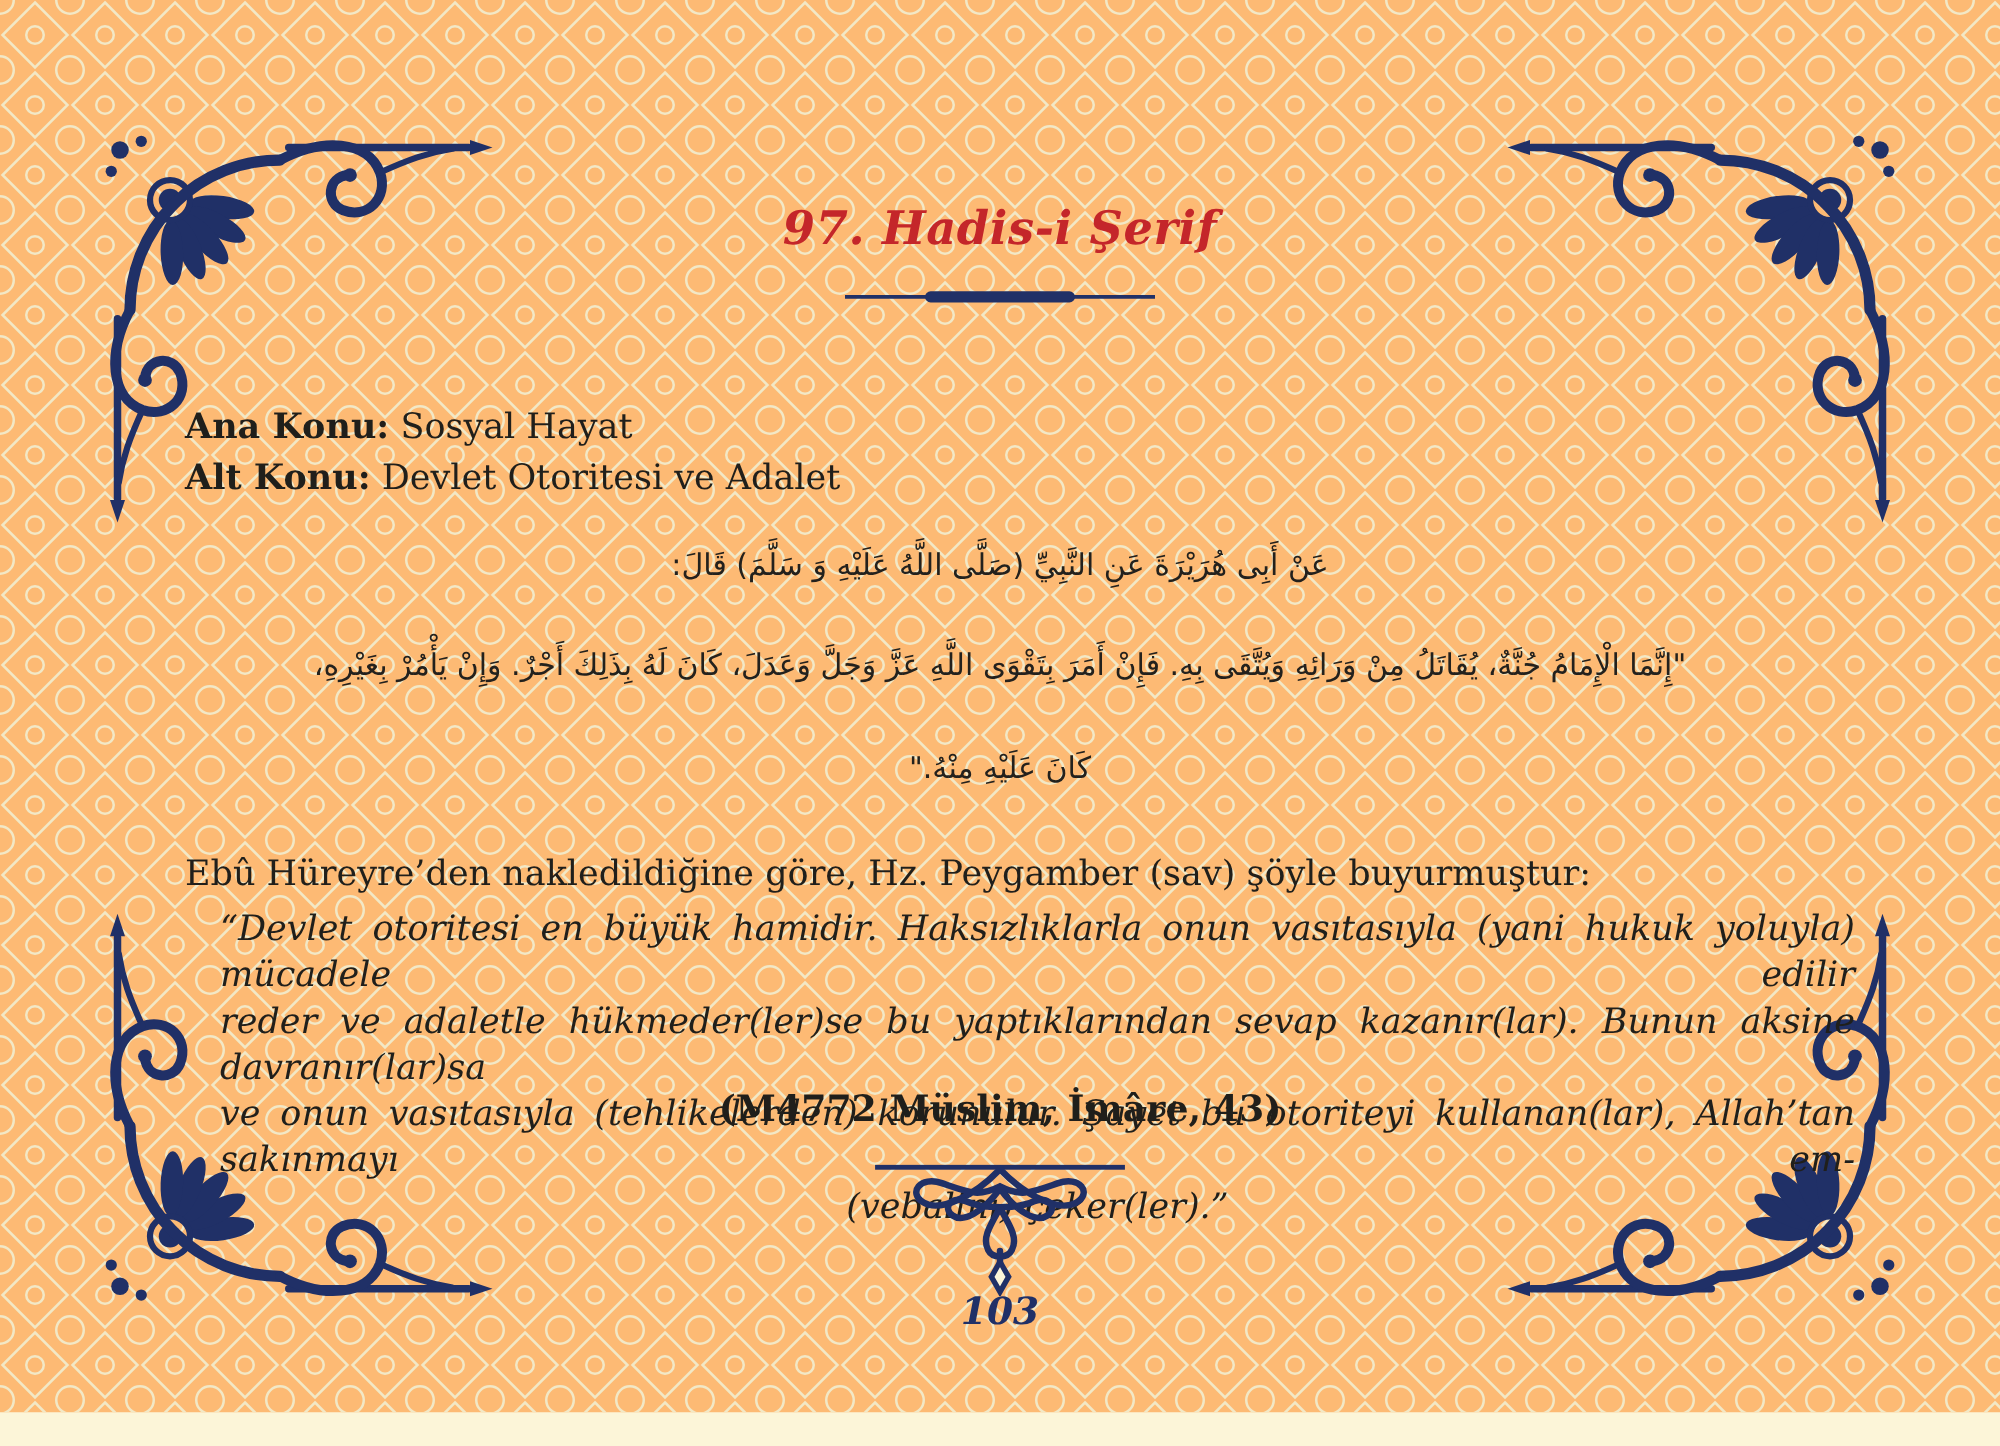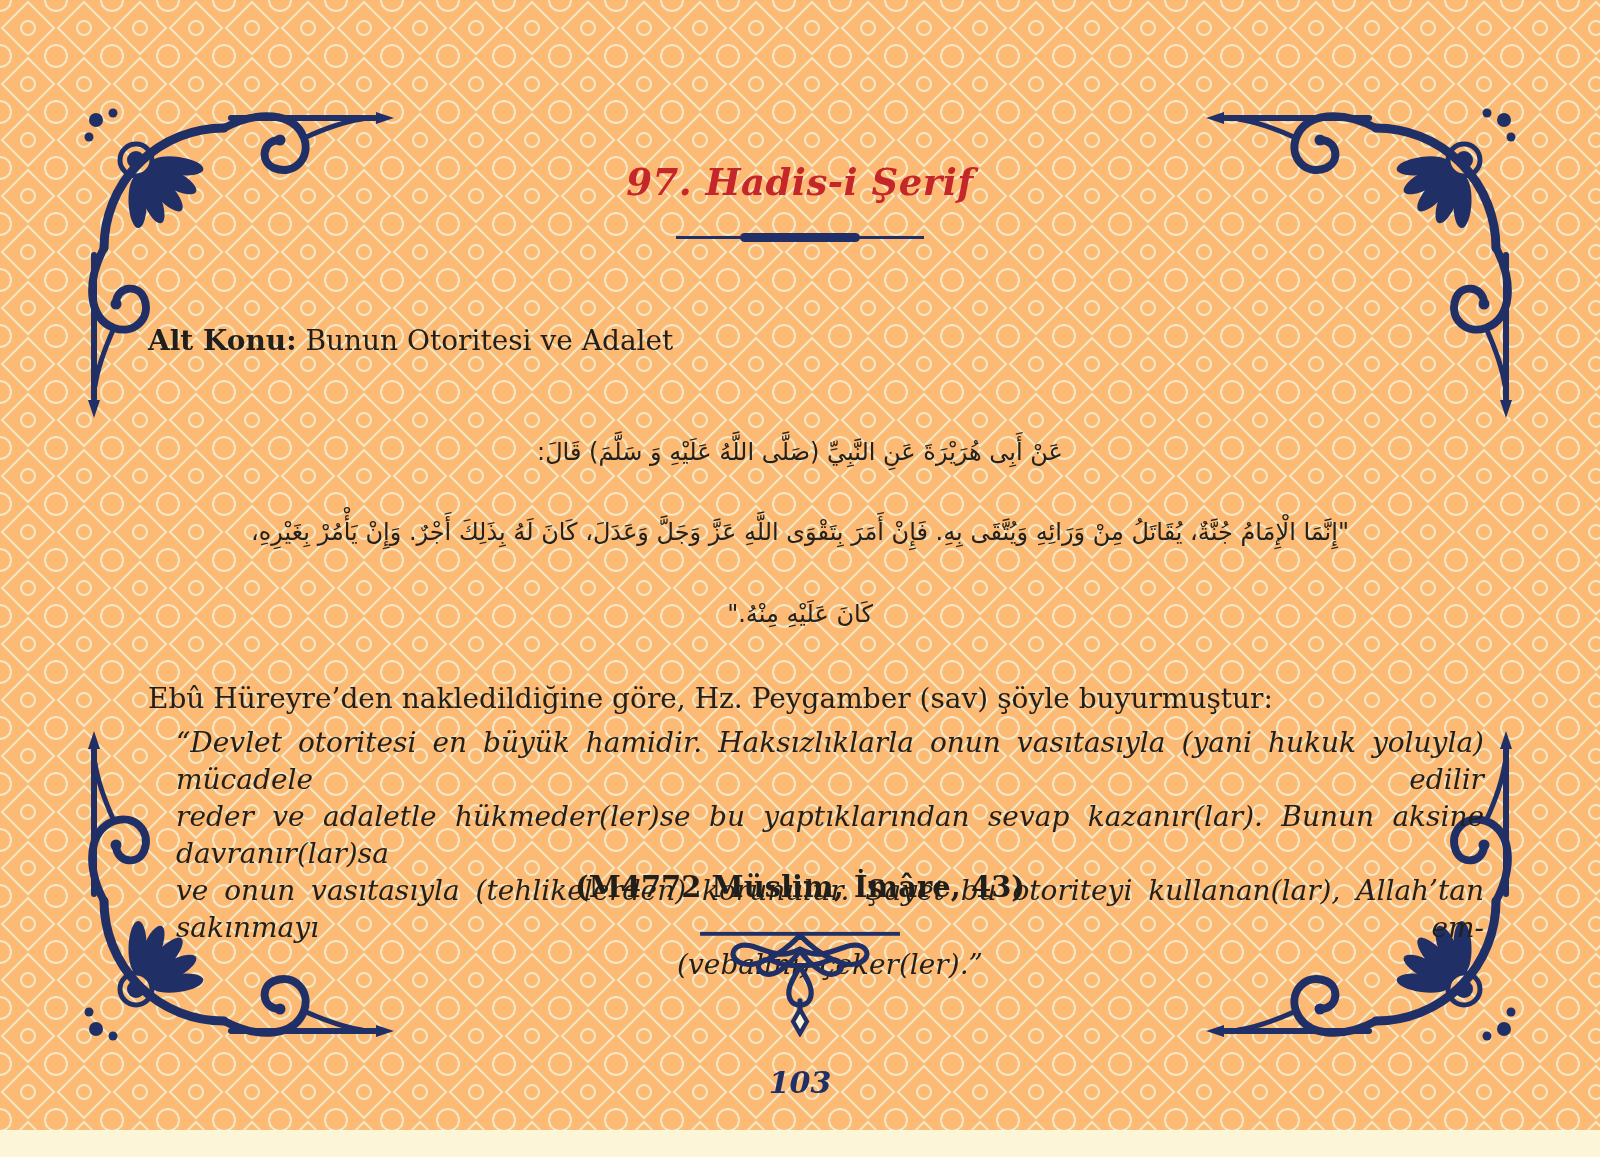--- a/index.html
+++ b/index.html
@@ -35,21 +35,21 @@
 
   
   .narrator{position:absolute;left:148px;top:682px;width:1310px;font-size:28px;}
   .body-text{position:absolute;left:148px;top:724px;width:1308px;font-size:28px;font-style:italic;line-height:37px;margin-left:28px;}
   .body-text .jline{text-align:justify;text-align-last:justify;}
   .body-text .lastline{text-align:center;}
   .citation{position:absolute;left:0;top:870px;width:1600px;text-align:center;font-size:29px;font-weight:bold;}
 
   
   .flourish{position:absolute;left:680px;top:925px;width:240px;height:112px;color:#203067;}
-  .pageno{position:absolute;left:0;top:1065px;width:1600px;text-align:center;
+  .pageno{position:absolute;left:0;top:1032px;width:1600px;text-align:center;
           font-size:30px;font-weight:bold;font-style:italic;color:#203067;}
 </style>
 </head>
 <body>
 
 <div class="page">
 
   <svg class="bg-pattern" xmlns="http://www.w3.org/2000/svg">
     <defs>
       <pattern id="bgpat" width="56" height="56" patternUnits="userSpaceOnUse">
@@ -118,21 +118,22 @@
         <use href="#corner"></use>
       </svg>
 
     <div class="title">97. Hadis-i Şerif</div>
     <div class="divider">
       <div class="thin"></div>
         <div class="thick"></div>
     </div>
 
     <div class="topics">
-      <div><b>Alt Konu:</b><span> Bunun Otoritesi ve Adalet</span></div>
+      <div><b>Ana Konu:</b><span> Sosyal Hayat</span></div>
+      <div><b>Alt Konu:</b><span> Devlet Otoritesi ve Adalet</span></div>
     </div>
 
     <div class="arabic ar1">عَنْ أَبِى هُرَيْرَةَ عَنِ النَّبِيِّ (صَلَّى اللَّهُ عَلَيْهِ وَ سَلَّمَ) قَالَ:</div>
     <div class="arabic ar2">"إِنَّمَا الْإِمَامُ جُنَّةٌ، يُقَاتَلُ مِنْ وَرَائِهِ وَيُتَّقَى بِهِ. فَإِنْ أَمَرَ بِتَقْوَى اللَّهِ عَزَّ وَجَلَّ وَعَدَلَ، كَانَ لَهُ بِذَلِكَ أَجْرٌ. وَإِنْ يَأْمُرْ بِغَيْرِهِ،</div>
     <div class="arabic ar3">كَانَ عَلَيْهِ مِنْهُ."</div>
 
     <div class="narrator">Ebû Hüreyre’den nakledildiğine göre, Hz. Peygamber (sav) şöyle buyurmuştur:</div>
     <div class="body-text">
       <div class="jline">“Devlet otoritesi en büyük hamidir. Haksızlıklarla onun vasıtasıyla (yani hukuk yoluyla) mücadele edilir</div>
       <div class="jline">reder ve adaletle hükmeder(ler)se bu yaptıklarından sevap kazanır(lar). Bunun aksine davranır(lar)sa</div>

